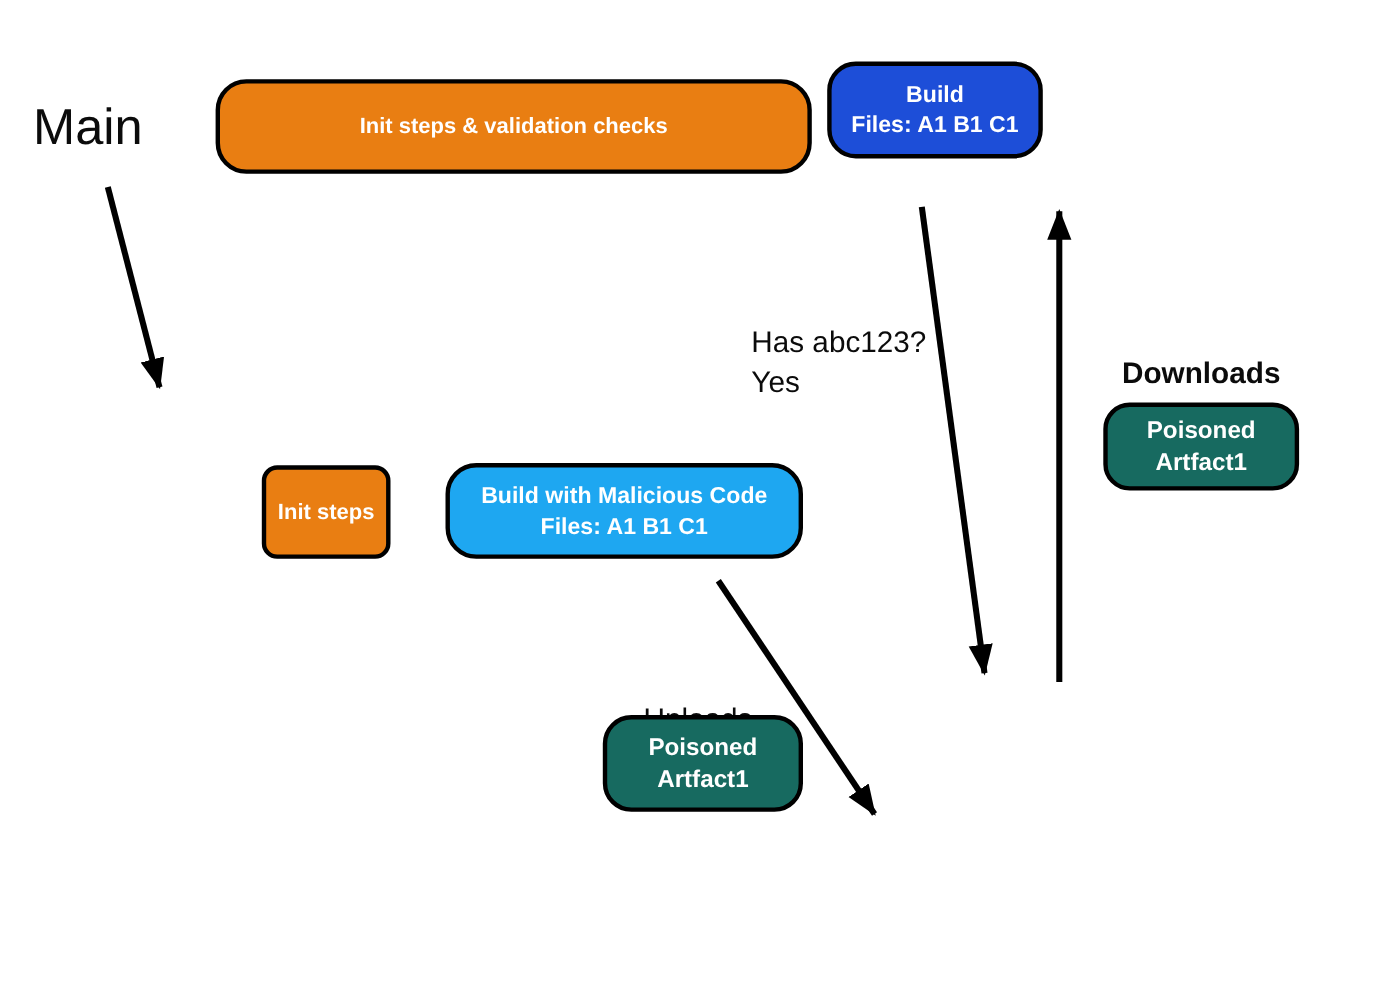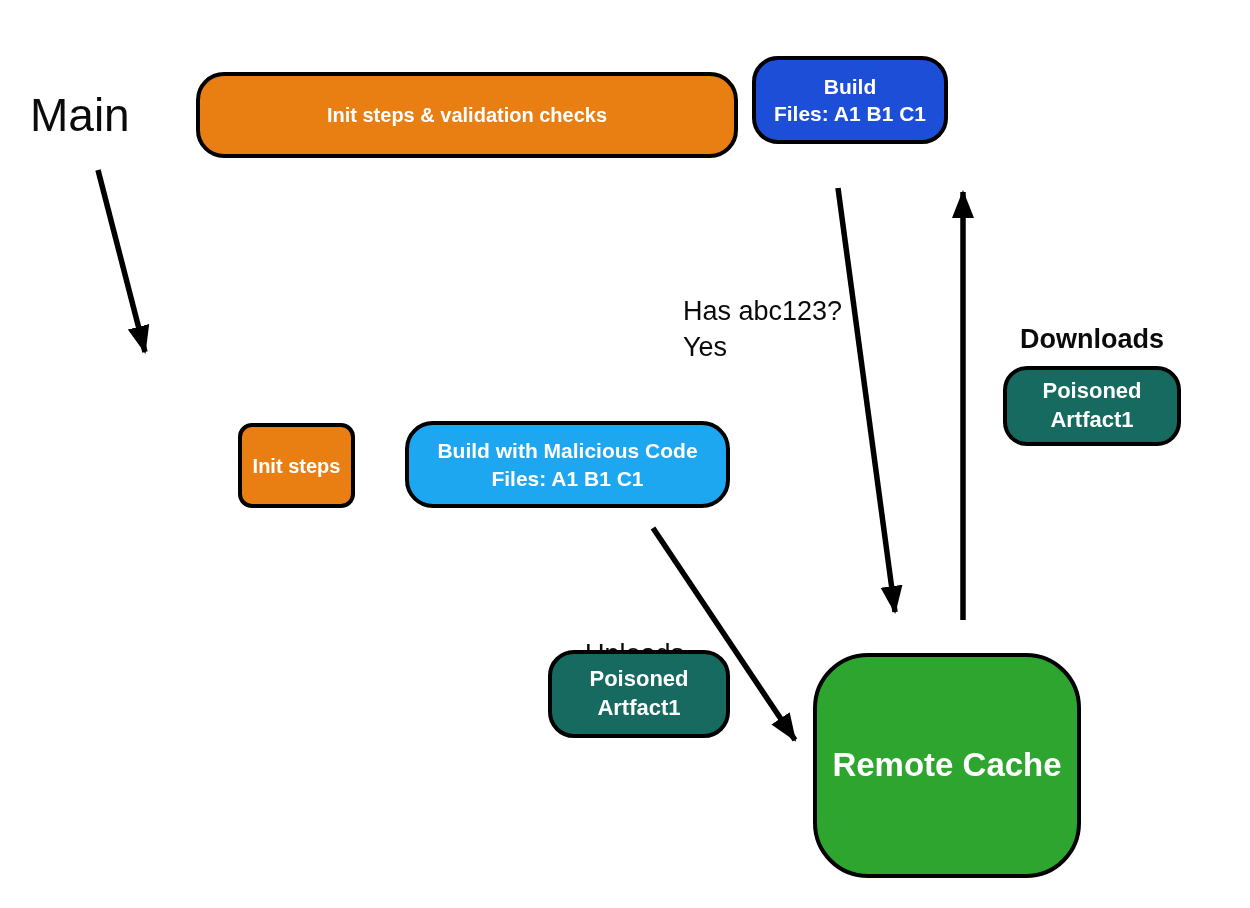--- a/index.html
+++ b/index.html
@@ -83,15 +83,14 @@
   <div class="node n-init-validation">Init steps &amp; validation checks</div>
   <div class="node n-build">Build
 Files: A1 B1 C1</div>
   <div class="node n-init-steps">Init steps</div>
   <div class="node n-build-mal">Build with Malicious Code
 Files: A1 B1 C1</div>
   <div class="node n-poison-up">Poisoned
 Artfact1</div>
   <div class="node n-poison-down">Poisoned
 Artfact1</div>
-  <div class="node n-remote-cache">Remote Cache</div>
 
 </div>
 
 </body></html>

